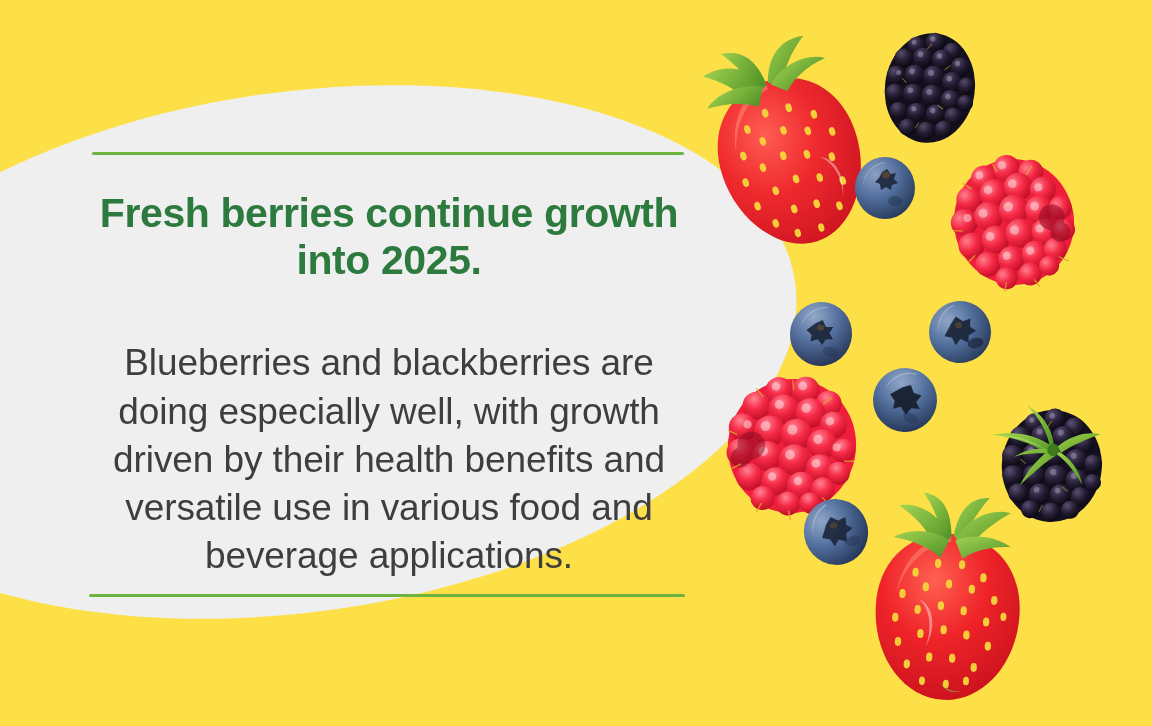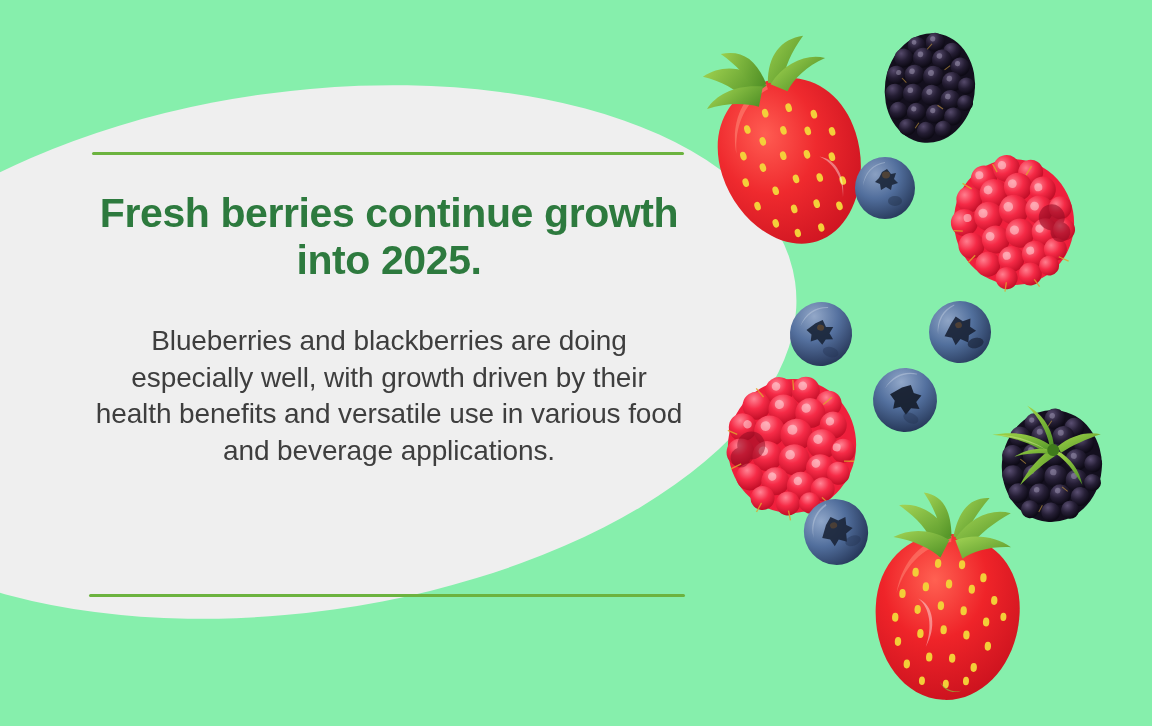--- a/index.html
+++ b/index.html
@@ -3,21 +3,21 @@
 <meta charset="utf-8">
 <title>Fresh berries continue growth into 2025</title>
 <style>
   html,body{margin:0;padding:0;}
   body{
     width:1152px;height:726px;
     background:#ffffff;
     font-family:"Liberation Sans","DejaVu Sans",sans-serif;
     overflow:hidden;
   }
-  .canvas{position:relative;width:1152px;height:726px;background:#86efac;overflow:hidden;}
+  .canvas{position:relative;width:1152px;height:726px;background:#fde047;overflow:hidden;}
 
   
   .blob{
     position:absolute;
     left:-205px; top:92px;
     width:1005px; height:520px;
     background:#efefef;
     border-radius:50%;
     transform:rotate(-8deg);
     z-index:0;
@@ -45,24 +45,24 @@
   .headline{
     margin:0;
     color:#2d7a3e;
     font-size:41px;
     line-height:1.14;
     font-weight:bold;
     letter-spacing:-0.4px;
     padding-top:20px;
   }
   .body-copy{
-    margin:0;
+    margin:16px;
     padding-top:40px;
     color:#3e3e3e;
-    font-size:28px;
+    font-size:37px;
     line-height:1.30;
     font-weight:normal;
     letter-spacing:-0.1px;
   }
 
   
   .berries{position:absolute;left:0;top:0;width:1152px;height:726px;z-index:5;pointer-events:none;}
   .berry{position:absolute;}
   .berry svg{display:block;overflow:visible;}
 </style>

